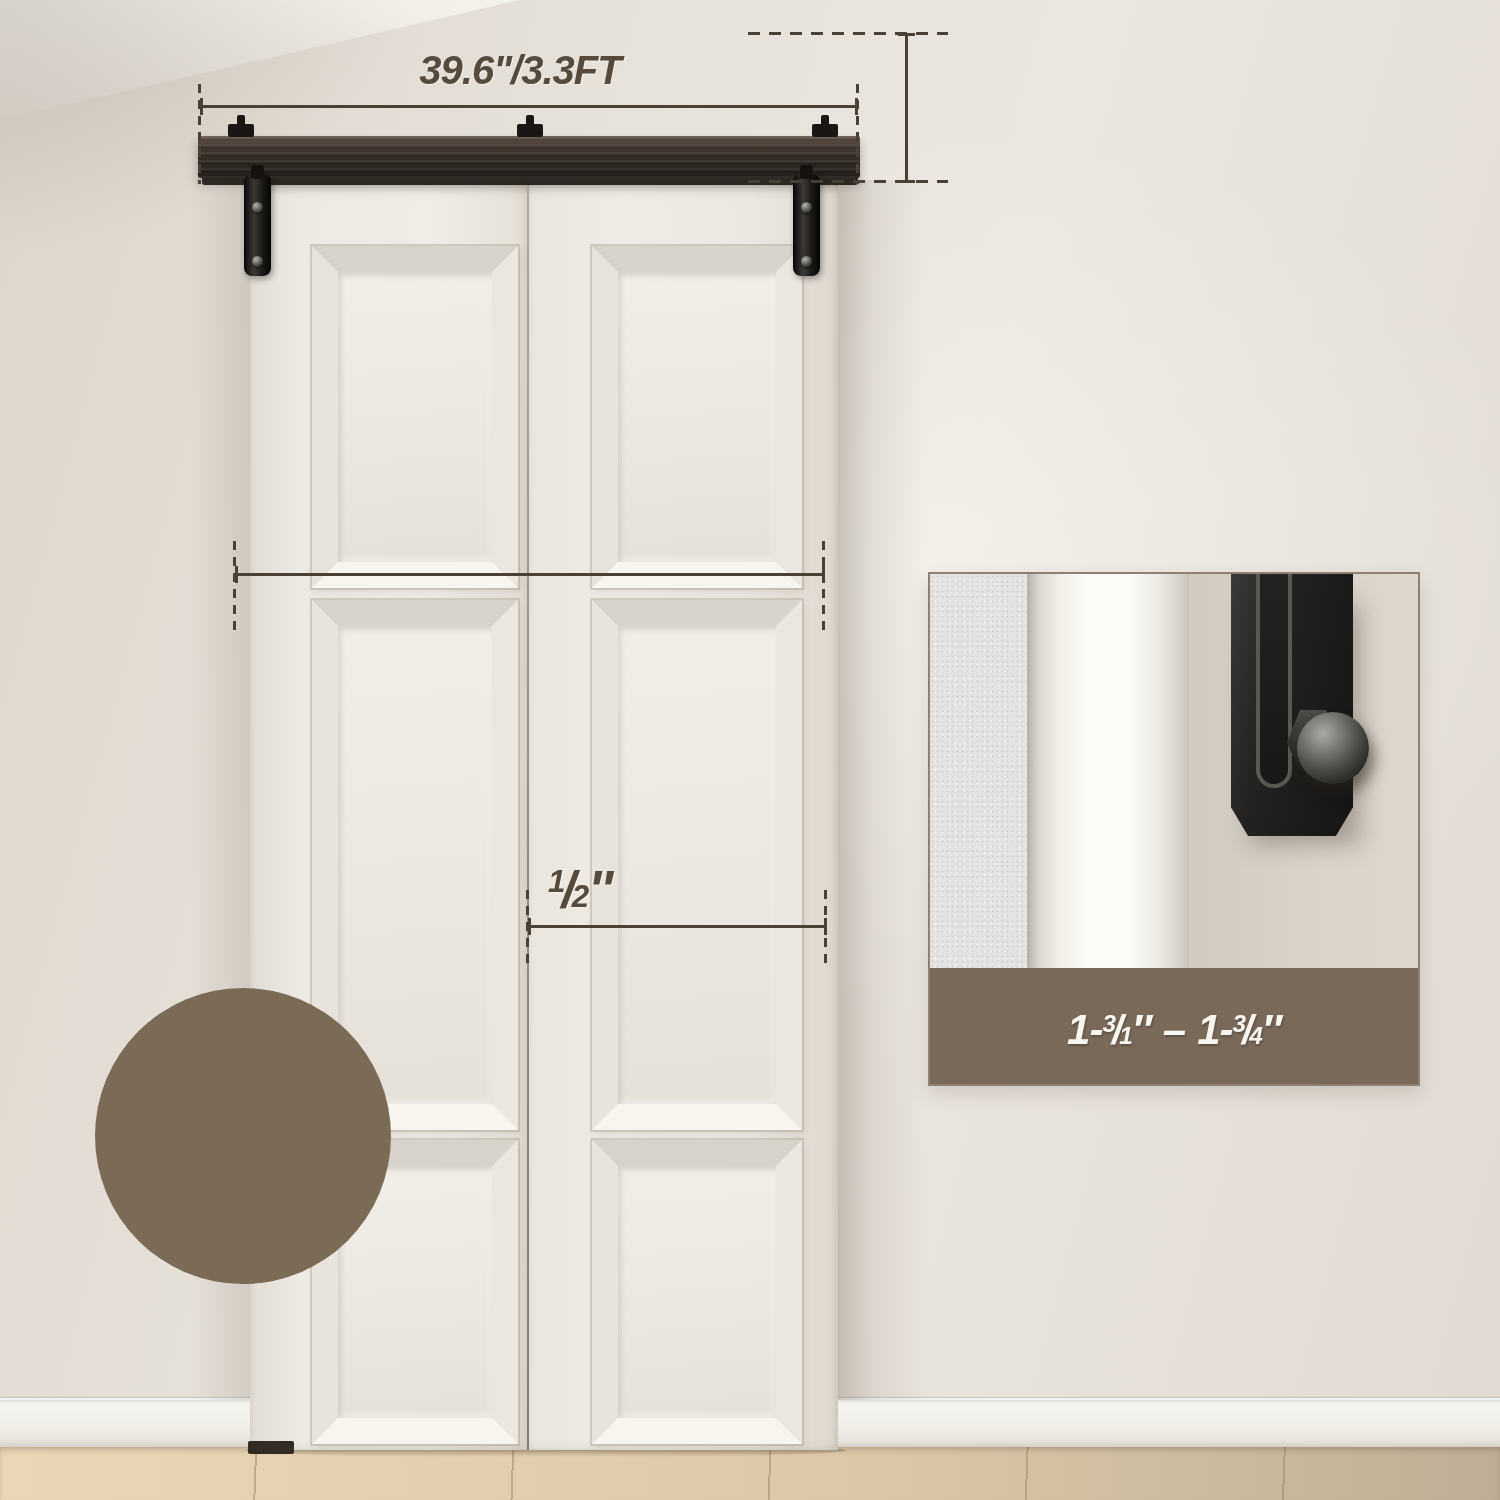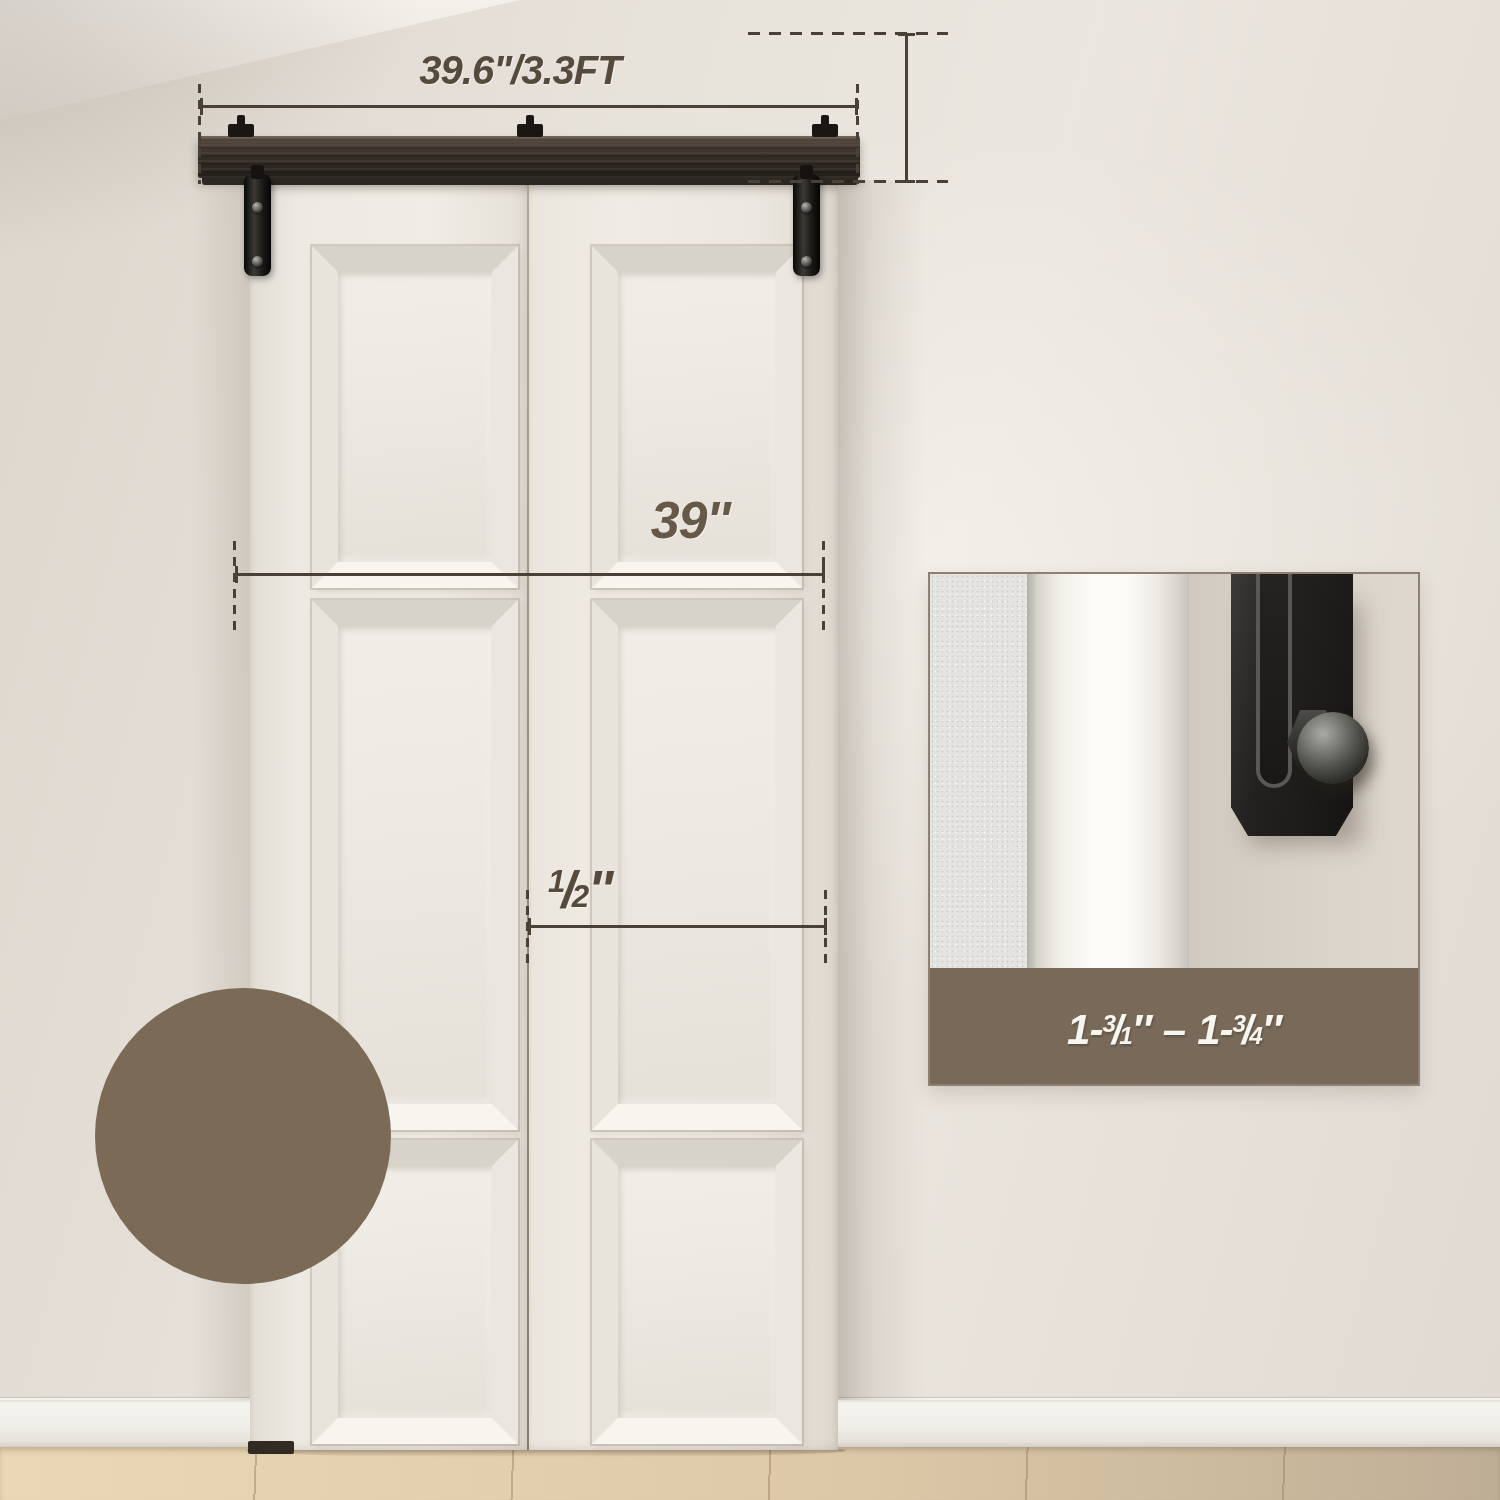--- a/index.html
+++ b/index.html
@@ -182,23 +182,20 @@
     <span>39.6"/3.3FT</span>
   </div>
   <div class="abs dimline-h" style="left:200px;top:105px;width:658px;"></div>
   <div class="abs dash-v" style="left:198px;top:84px;height:100px;"></div>
   <div class="abs dash-v" style="left:856px;top:84px;height:100px;"></div>
 
   <div class="abs dash-h" style="left:748px;top:32px;width:200px;"></div>
   <div class="abs dash-h" style="left:748px;top:180px;width:200px;"></div>
   <div class="abs dimline-v" style="left:905px;top:33px;height:150px;"></div>
 
-  <div class="abs dim" style="left:580px;top:490px;width:220px;font-size:52px;color:#665948;">
-    <span>39''</span>
-  </div>
   <div class="abs dimline-h" style="left:235px;top:573px;width:590px;"></div>
   <div class="abs dash-v" style="left:233px;top:541px;height:96px;"></div>
   <div class="abs dash-v" style="left:822px;top:541px;height:96px;"></div>
 
   <div class="abs dim" style="left:480px;top:842px;width:200px;font-size:54px;margin-top:16px;">
     <span class="frac"><span class="n">1</span><span class="sl">/</span><span class="d">2</span></span><span>''</span>
   </div>
   <div class="abs dimline-h" style="left:528px;top:925px;width:299px;"></div>
   <div class="abs dash-v" style="left:526px;top:890px;height:77px;"></div>
   <div class="abs dash-v" style="left:824px;top:890px;height:77px;"></div>

